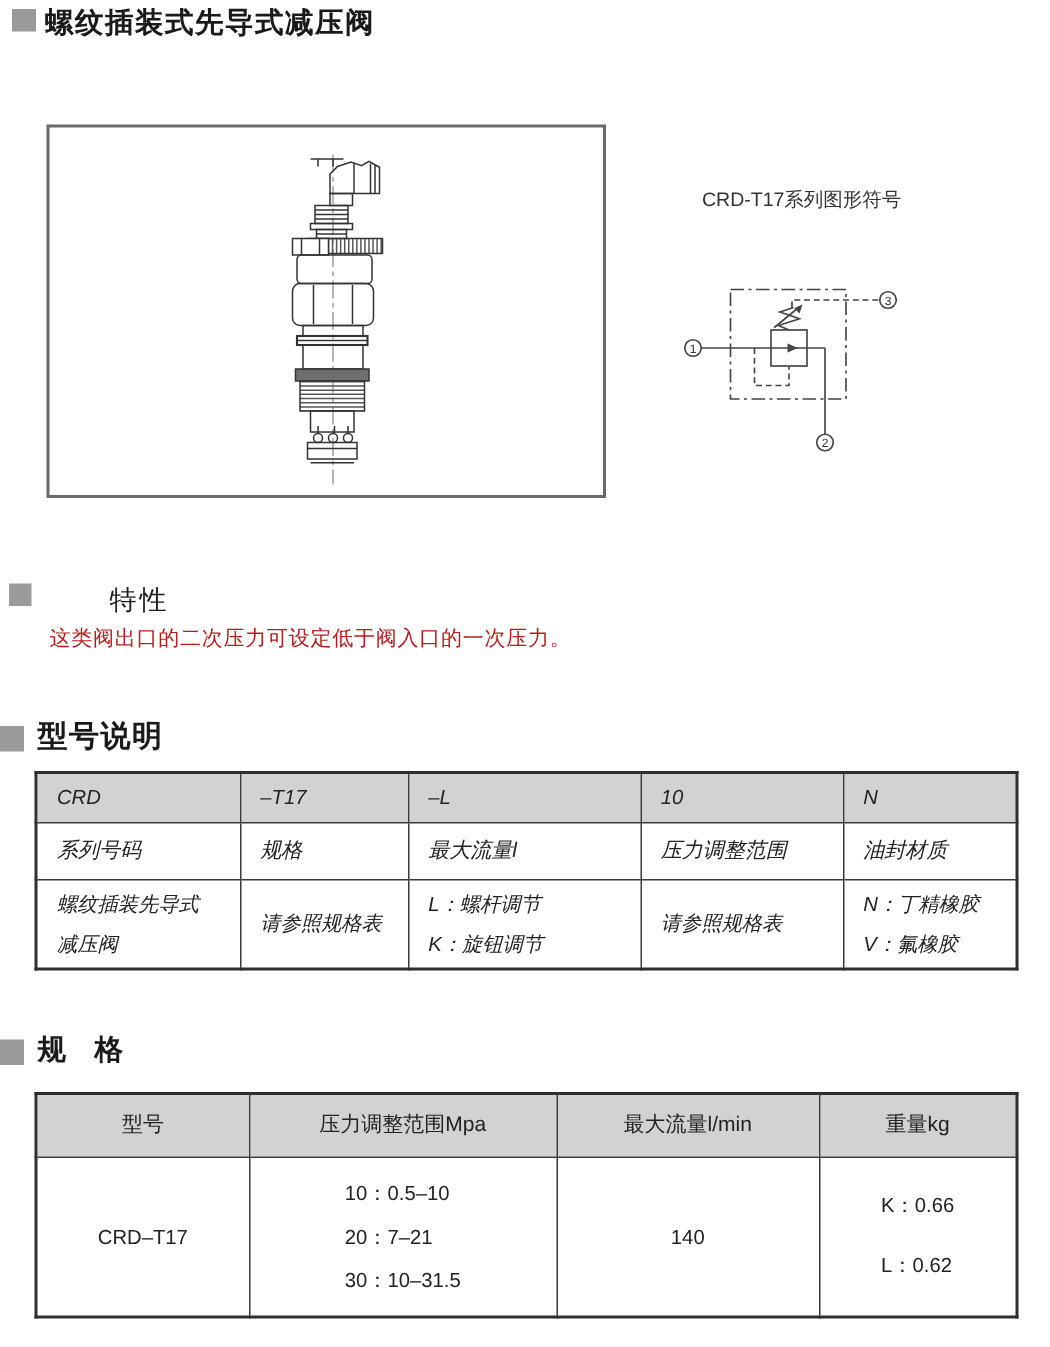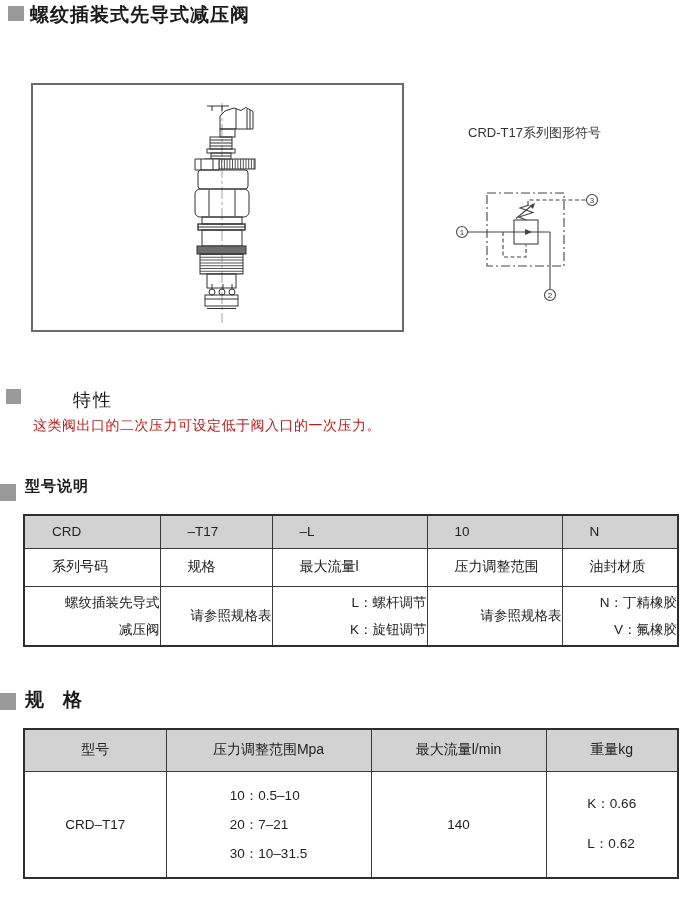--- a/index.html
+++ b/index.html
@@ -18,32 +18,32 @@
   .h-main { position:absolute; left:30px; top:2px;  font-size:19px; font-weight:bold; letter-spacing:1px; }
   .h-sub  { position:absolute; left:34px; top:31px; font-size:18px; font-weight:bold; }
 
   .figure-box { position:absolute; left:31px; top:83px; width:373px; height:249px; border:2px solid #6a6a6a; }
   .sym-label  { position:absolute; left:468px; top:124px; font-size:13px; color:#333;text-align:right; }
   .sym-svg    { position:absolute; left:440px; top:180px; }
 
   .h-feat { position:absolute; left:33px; top:388px; font-size:18px; font-weight:normal; letter-spacing:2px;margin-left:40px; }
   .p-feat { position:absolute; left:33px; top:417px; font-size:14px; color:#b91c1c; letter-spacing:0.5px; }
 
-  .h-model { position:absolute; left:25px; top:477px; font-size:15px; font-weight:bold; letter-spacing:1px; }
+  .h-model { position:absolute; left:25px; top:477px; font-size:20px; font-weight:bold; letter-spacing:1px; }
   .h-spec  { position:absolute; left:25px; top:687px; font-size:19px; font-weight:bold; }
 
   table { border-collapse:collapse; table-layout:fixed; background:#fff; }
   td { border:1px solid #3a3a3a; font-size:13.5px; color:#222; vertical-align:middle; overflow:hidden; }
   tr.gray td { background:#d2d2d2; }
 
   .tbl-model { position:absolute; left:23px; top:514px; width:654px; border:2px solid #2e2e2e; }
-  .tbl-model td { padding-left:27px; }
+  .tbl-model td { padding-left:13px;font-style:italic; }
   .tbl-model tr.r1 td { height:33px; }
   .tbl-model tr.r2 td { height:38px; font-size:14px; }
-  .tbl-model tr.r3 td { height:56px; line-height:27px; padding-top:2px; padding-bottom:2px;text-align:right; }
+  .tbl-model tr.r3 td { height:56px; line-height:27px; padding-top:2px; padding-bottom:2px; }
 
   .tbl-spec { position:absolute; left:23px; top:728px; width:654px; border:2px solid #2e2e2e; }
   .tbl-spec td { text-align:center; }
   .tbl-spec tr.hd td { height:42px; font-size:14px; }
   .tbl-spec tr.data td { height:107px; }
   .block-left { display:inline-block; text-align:left; }
   .lh29 { line-height:29px; }
   .lh40 { line-height:40px; }
 </style>
 </head>

